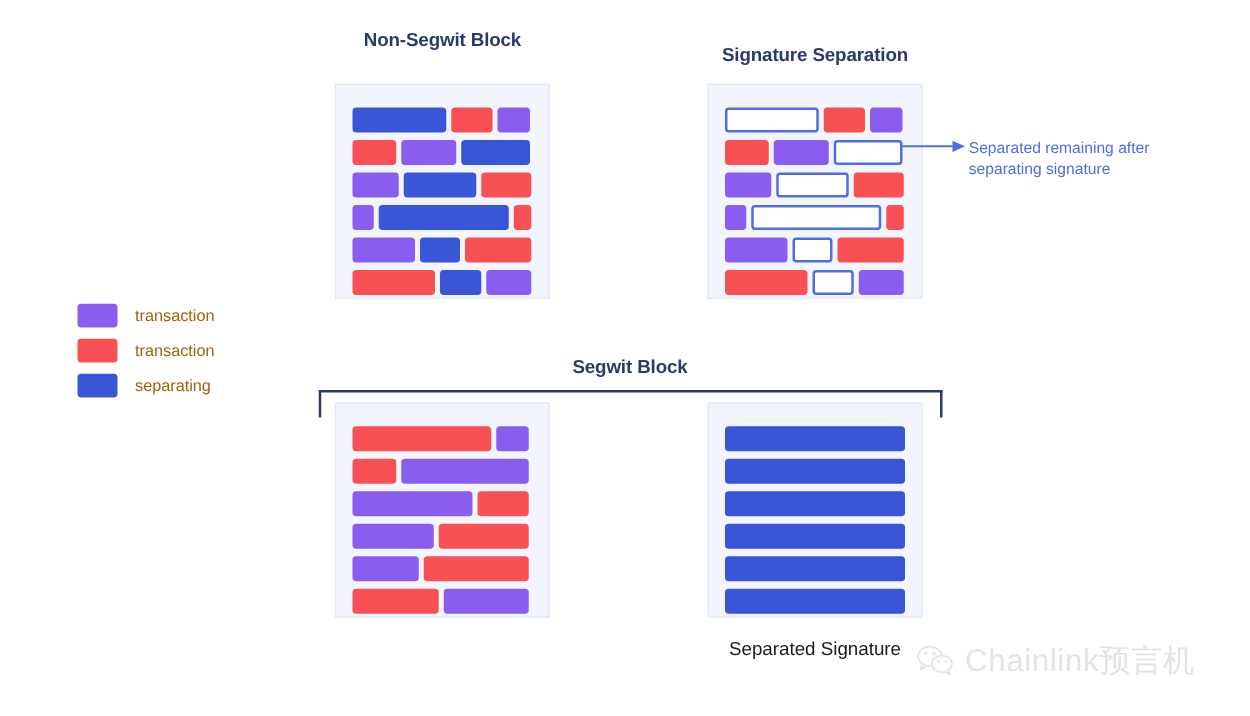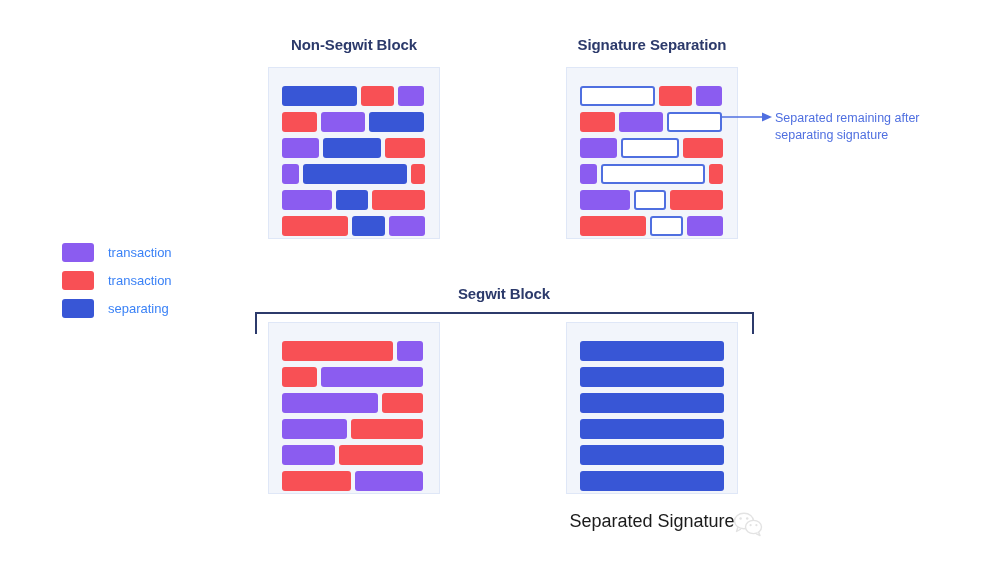--- a/index.html
+++ b/index.html
@@ -80,21 +80,21 @@
     width: 32px;
     height: 19px;
     border-radius: 3px;
     flex: none;
   }
   .legend-swatch.tx-purple { background: #8b5cf0; }
   .legend-swatch.tx-red    { background: #f85055; }
   .legend-swatch.sig-blue  { background: #3856d6; }
   .legend-label {
     font-size: 13px;
-    color: #3b82f6;
+    color: #a16207;
     white-space: nowrap;
   }
 
   
   .callout-text {
     left: 775px;
     top: 110px;
     width: 160px;
     font-size: 12.5px;
     line-height: 17px;
@@ -107,21 +107,21 @@
     top: 312px;
     width: 499px;
     height: 22px;
     border: 2px solid #2c3a6b;
     border-bottom: none;
     box-sizing: border-box;
   }
 
   
   .sub-label {
-    font-size: 18px;
+    font-size: 15px;
     color: #1b1b1b;
     white-space: nowrap;
     text-align: center;
   }
 
   
   .watermark {
     left: 733px;
     top: 512px;
     display: flex;
@@ -132,21 +132,21 @@
   }
   .watermark-text {
     font-size: 25px;
     letter-spacing: 0.5px;
     white-space: nowrap;
   }
 </style>
 </head>
 <body>
 
-<div class="abs block-title" style="left:268px; top:36px; width:172px;">Non-Segwit Block</div>
+<div class="abs block-title" style="left:268px; top:24px; width:172px;">Non-Segwit Block</div>
 
 <div class="abs panel" style="left:268px; top:67px; width:172px; height:172px;">
   <div class="rows">
       <div class="row">
         <div class="bar sig-blue" style="width: 52%;"></div>
         <div class="bar tx-red" style="width: 23%;"></div>
         <div class="bar tx-purple" style="width: 18%;"></div>
       </div>
       <div class="row">
         <div class="bar tx-red" style="width: 24%;"></div>
@@ -297,13 +297,14 @@
   <svg width="30" height="25" viewBox="0 0 30 25">
     <ellipse cx="11" cy="9" rx="9.5" ry="7.8" fill="none" stroke="#e3e3e3" stroke-width="1.4"></ellipse>
     <path d="M5 15 L3.5 19.5 L8 17" fill="none" stroke="#e3e3e3" stroke-width="1.4" stroke-linejoin="round"></path>
     <circle cx="7.6" cy="6.6" r="1.25" fill="#e3e3e3"></circle>
     <circle cx="14.2" cy="6.6" r="1.25" fill="#e3e3e3"></circle>
     <ellipse cx="20.5" cy="15" rx="8" ry="6.6" fill="#ffffff" stroke="#e3e3e3" stroke-width="1.4"></ellipse>
     <path d="M25.5 20 L27 23.5 L23 21.6" fill="#ffffff" stroke="#e3e3e3" stroke-width="1.4" stroke-linejoin="round"></path>
     <circle cx="17.6" cy="13.2" r="1.1" fill="#e3e3e3"></circle>
     <circle cx="23.4" cy="13.2" r="1.1" fill="#e3e3e3"></circle>
   </svg>
+  <div class="watermark-text">Chainlink预言机</div>
 </div>
 
 </body></html>

